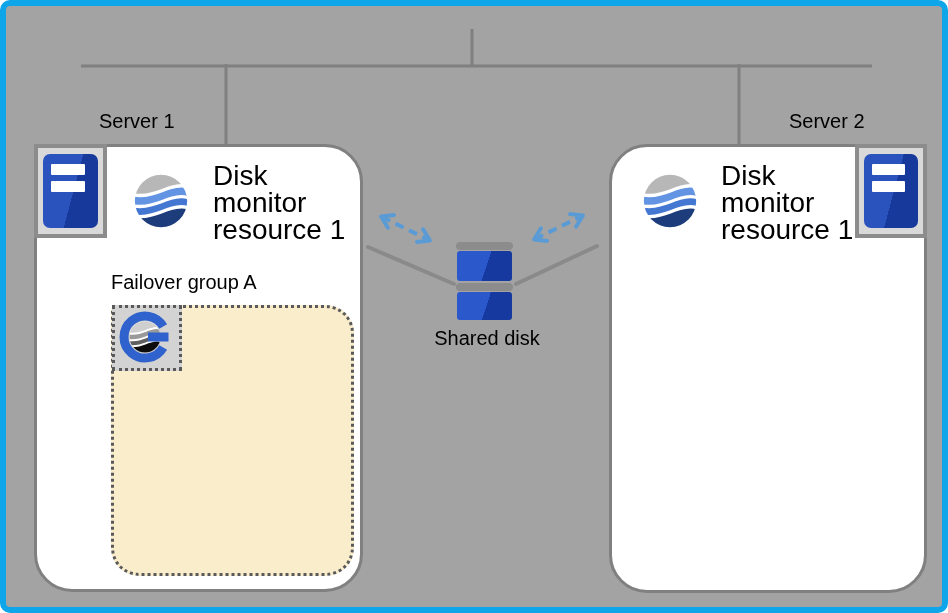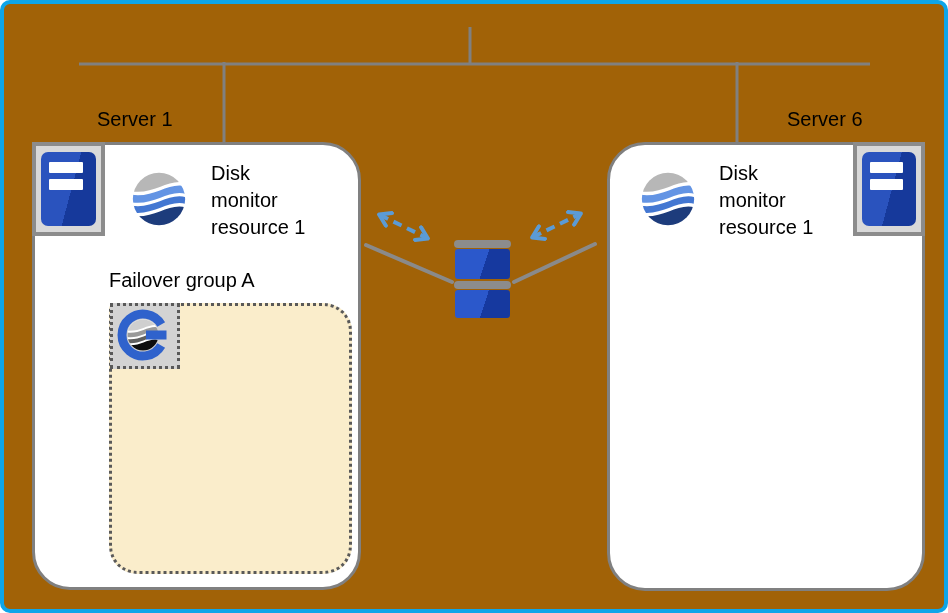--- a/index.html
+++ b/index.html
@@ -1,37 +1,37 @@
 <!DOCTYPE html>
 <html><head>
 <meta charset="utf-8">
 <style>
   html,body{margin:0;padding:0;background:#fff;}
   .canvas{
-    position:relative;width:948px;height:613px;background:#a16207;
-    border:4px solid #0ea5e9;border-radius:10px;box-sizing:border-box;
+    position:relative;width:948px;height:613px;background:#a3a3a3;
+    border:6px solid #0ea5e9;border-radius:10px;box-sizing:border-box;
     font-family:"Liberation Sans","DejaVu Sans",sans-serif;color:#000;overflow:hidden;
   }
   .lines-layer{position:absolute;left:0;top:0;width:948px;height:613px;}
   .label{position:absolute;font-size:20px;line-height:24px;white-space:nowrap;}
   .server-box{
     position:absolute;background:#fff;border:3px solid #808080;border-radius:38px;box-sizing:border-box;
   }
   .tower-frame{
     position:absolute;width:73px;height:94px;background:#d9d9d9;border:4px solid #8c8c8c;box-sizing:border-box;z-index:3;
   }
   .tower-body{
     position:absolute;left:5px;top:6px;right:5px;bottom:6px;border-radius:7px;
     background:linear-gradient(105deg,#2a53be 54%,#16399b 54%);
   }
   .tower-bar{position:absolute;left:14%;width:62%;height:11px;background:#fff;border-radius:1px;}
   .tower-bar.b1{top:10px;}
   .tower-bar.b2{top:27px;}
   .monitor-icon{position:absolute;width:54px;height:54px;}
-  .monitor-text{position:absolute;font-size:20px;line-height:27px;}
+  .monitor-text{position:absolute;font-size:28px;line-height:27px;}
   .monitor-text span{display:block;}
   .failover-box{
     position:absolute;left:105px;top:299px;width:243px;height:271px;box-sizing:border-box;
     background:#faedcb;border:3px dotted #595959;border-radius:6px 28px 28px 28px;z-index:1;
   }
   .group-icon-frame{
     position:absolute;left:106px;top:299px;width:70px;height:66px;box-sizing:border-box;
     background:#d3d3d3;border:3px dotted #595959;z-index:2;
   }
   .group-icon-frame svg{position:absolute;left:0;top:0;width:100%;height:100%;}
@@ -111,22 +111,23 @@
       <rect x="33" y="24.5" width="20.5" height="9" fill="#2f62cc"></rect>
     </svg>
   </div>
 
   <div class="disk-stack">
     <div class="disk-cap"></div>
     <div class="disk-unit u1"></div>
     <div class="disk-cap"></div>
     <div class="disk-unit u2"></div>
   </div>
+  <div class="label" style="left:411px;top:320px;width:140px;text-align:center;">Shared disk</div>
 
-  <div class="label" style="left:783px;top:103px;">Server 6</div>
+  <div class="label" style="left:783px;top:103px;">Server 2</div>
   <div class="server-box" style="left:603px;top:138px;width:318px;height:449px;"></div>
 
   <div class="tower-frame" style="left:849px;top:138px;width:72px;">
     <div class="tower-body">
       <div class="tower-bar b1"></div>
       <div class="tower-bar b2"></div>
     </div>
   </div>
 
   <svg class="monitor-icon" style="left:637px;top:168px;" viewBox="0 0 64 64">

